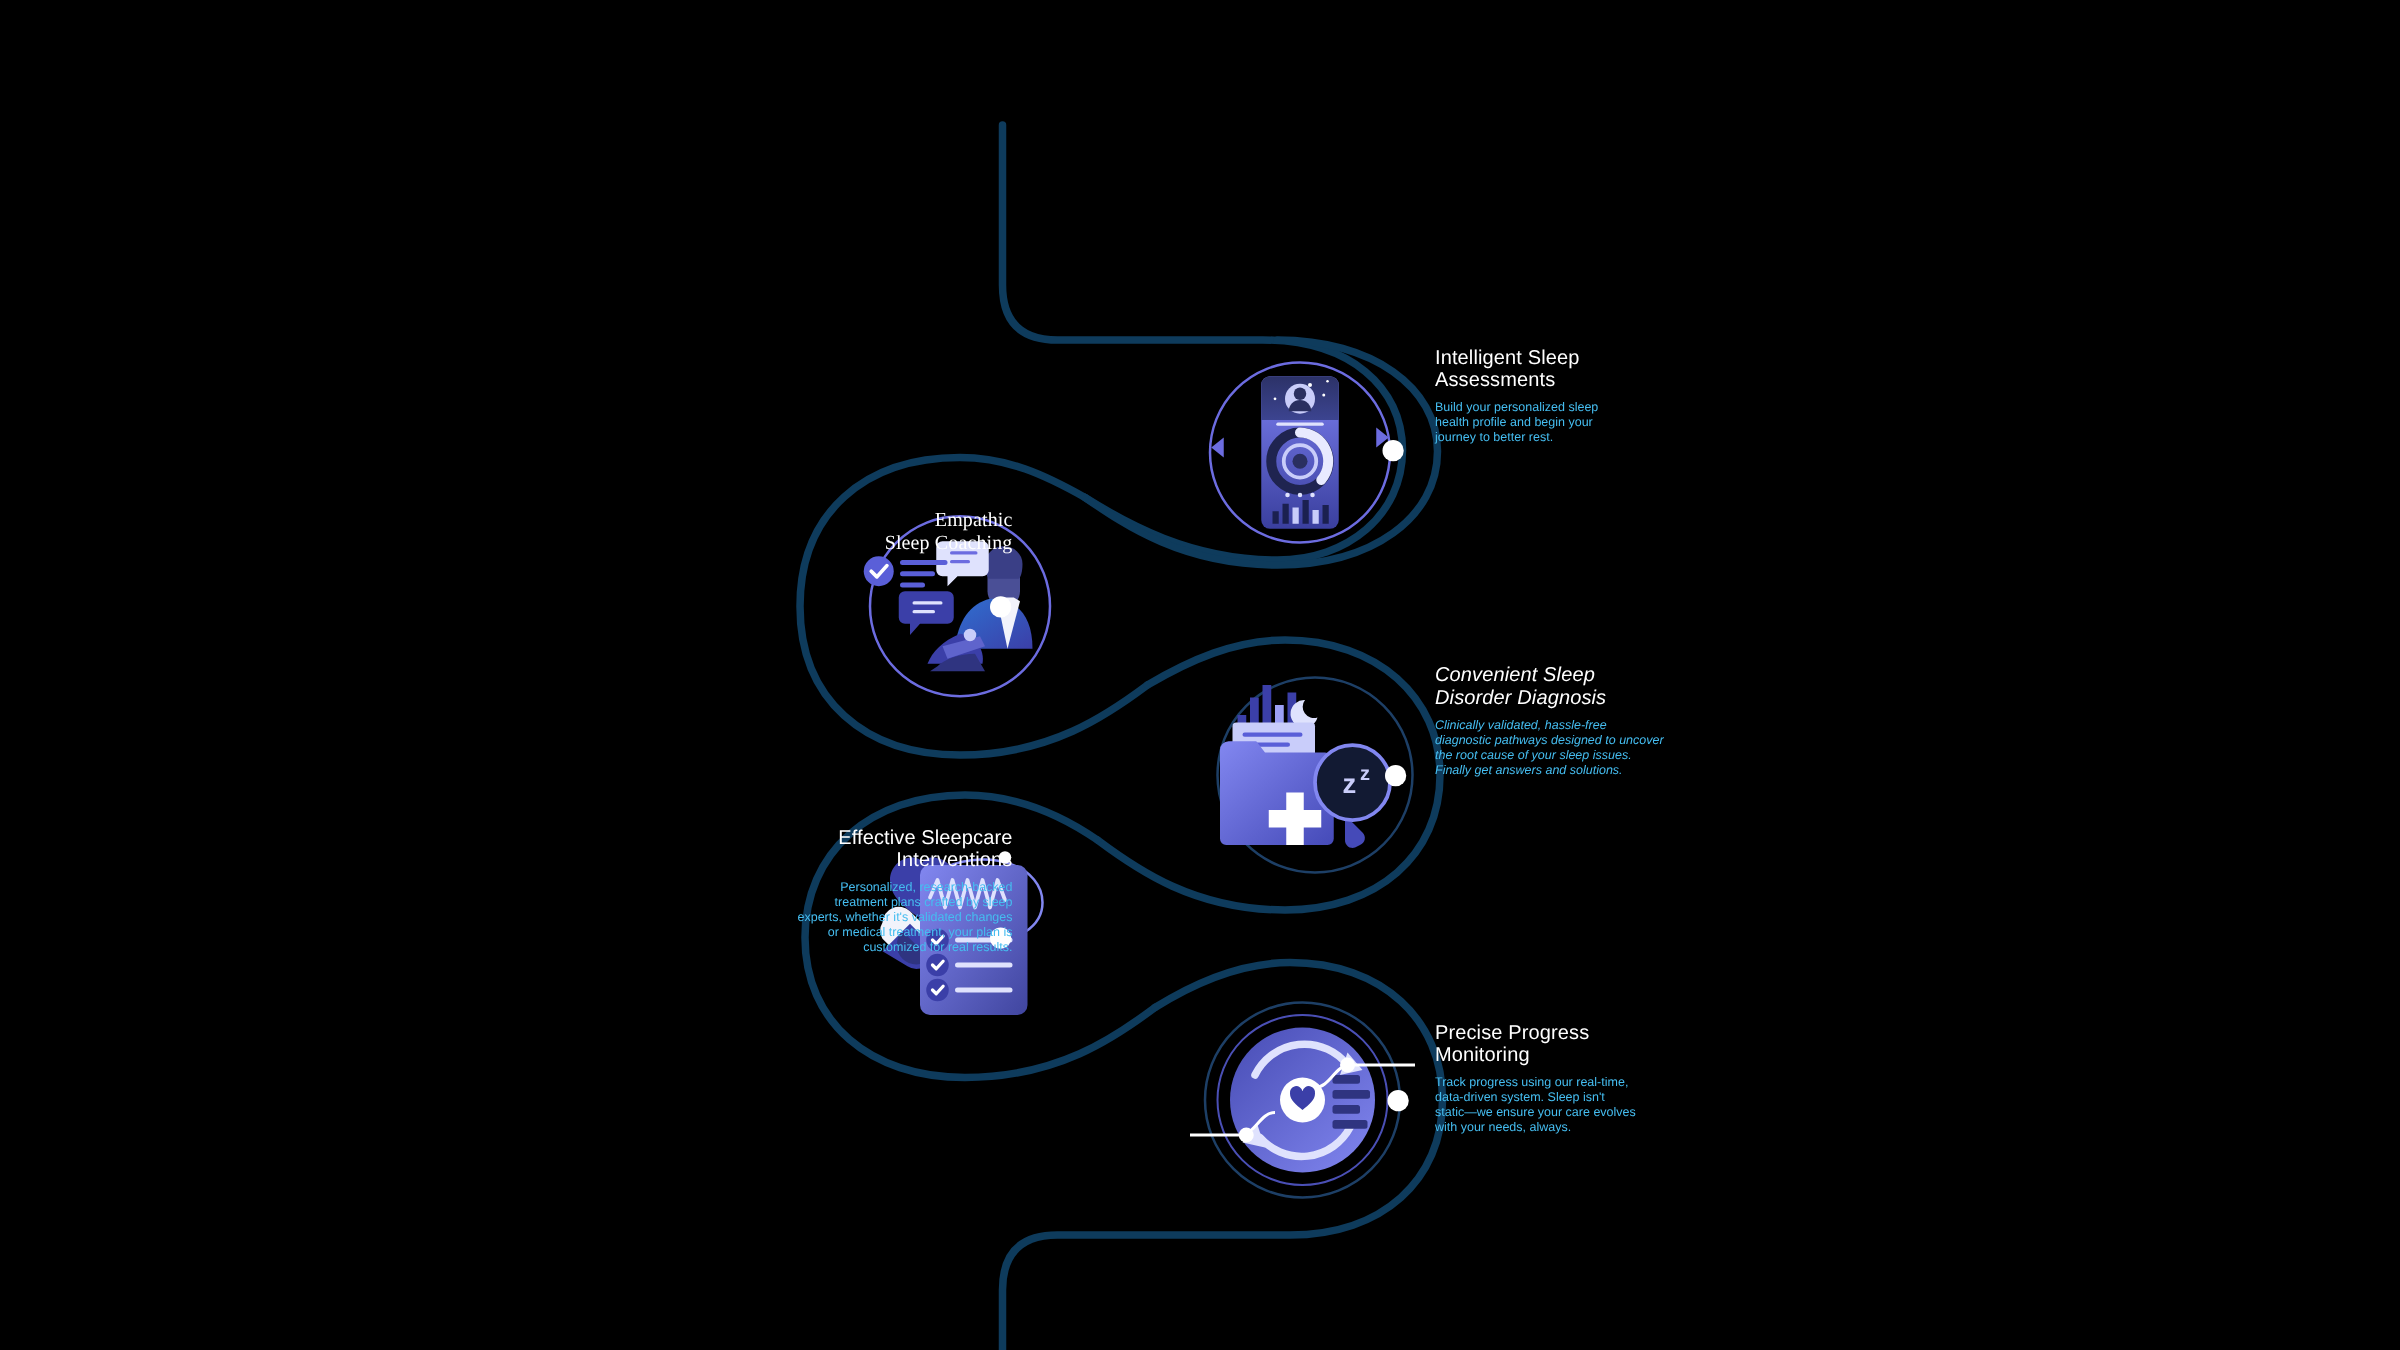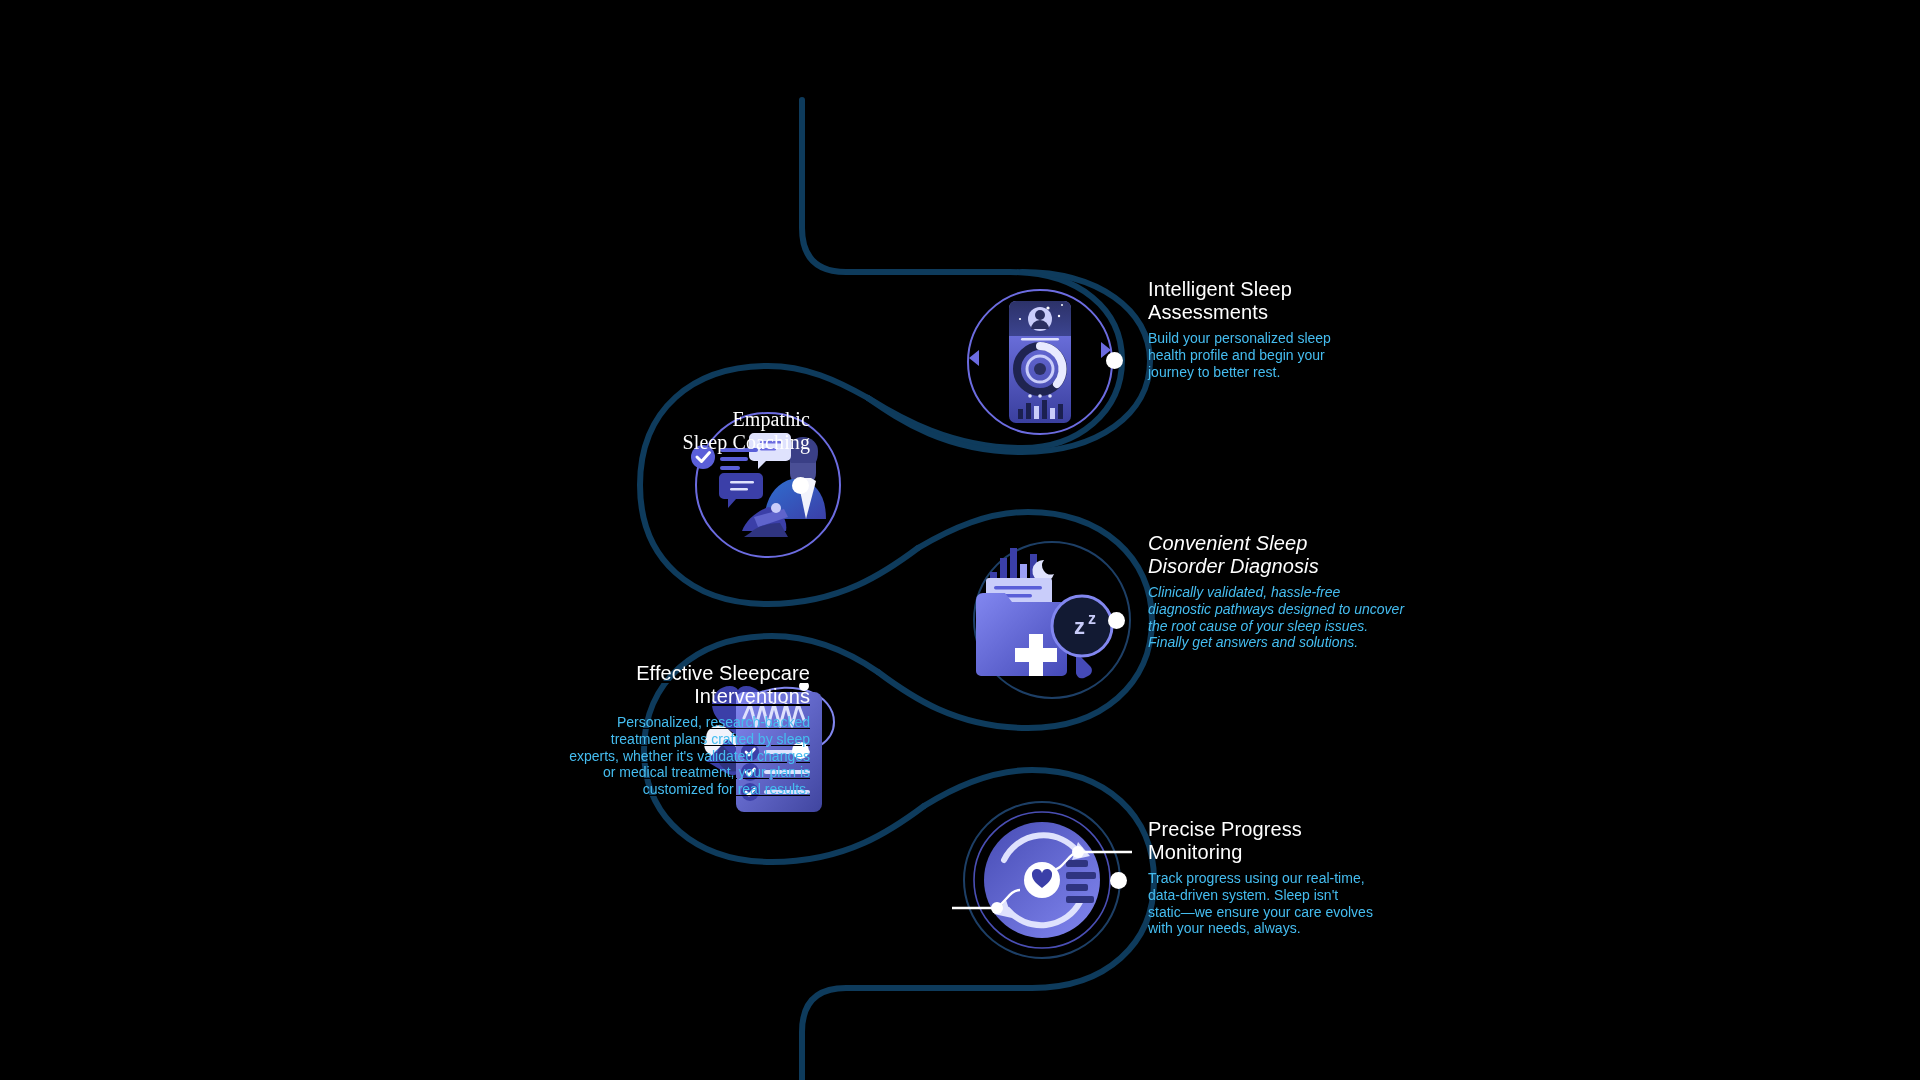--- a/index.html
+++ b/index.html
@@ -46,30 +46,30 @@
   }
   
   .textblock {
     position: absolute;
     width: 340px;
   }
   .textblock.right { text-align: left; }
   .textblock.left  { text-align: right; }
   .tb-title {
     color: #ffffff;
-    font-size: 20px;
+    font-size: 16px;
     line-height: 1.13;
     font-weight: 400;
     letter-spacing: 0.1px;
     margin: 0 0 7px 0;
     white-space: pre-line;
   }
   .tb-desc {
     color: #45bdf0;
-    font-size: 14px;
+    font-size: 10px;
     line-height: 1.19;
     font-weight: 500;
     margin: 0;
     white-space: pre-line;
   }
   
   .enddot {
     position: absolute;
     width: 17px; height: 17px;
     border-radius: 50%;
@@ -333,21 +333,21 @@
 
   <div class="textblock right" style="left:1148px; top:532px; width:360px;font-style:italic;">
     <div class="tb-title">Convenient Sleep
 Disorder Diagnosis</div>
     <div class="tb-desc">Clinically validated, hassle-free
 diagnostic pathways designed to uncover
 the root cause of your sleep issues.
 Finally get answers and solutions.</div>
   </div>
 
-  <div class="textblock left" style="left:470px; top:662px;text-decoration:underline;">
+  <div class="textblock left" style="left:470px; top:662px;">
     <div class="tb-title">Effective Sleepcare
 Interventions</div>
     <div class="tb-desc">Personalized, research-backed
 treatment plans crafted by sleep
 experts, whether it's validated changes
 or medical treatment, your plan is
 customized for real results.</div>
   </div>
 
   <div class="textblock right" style="left:1148px; top:818px;">

